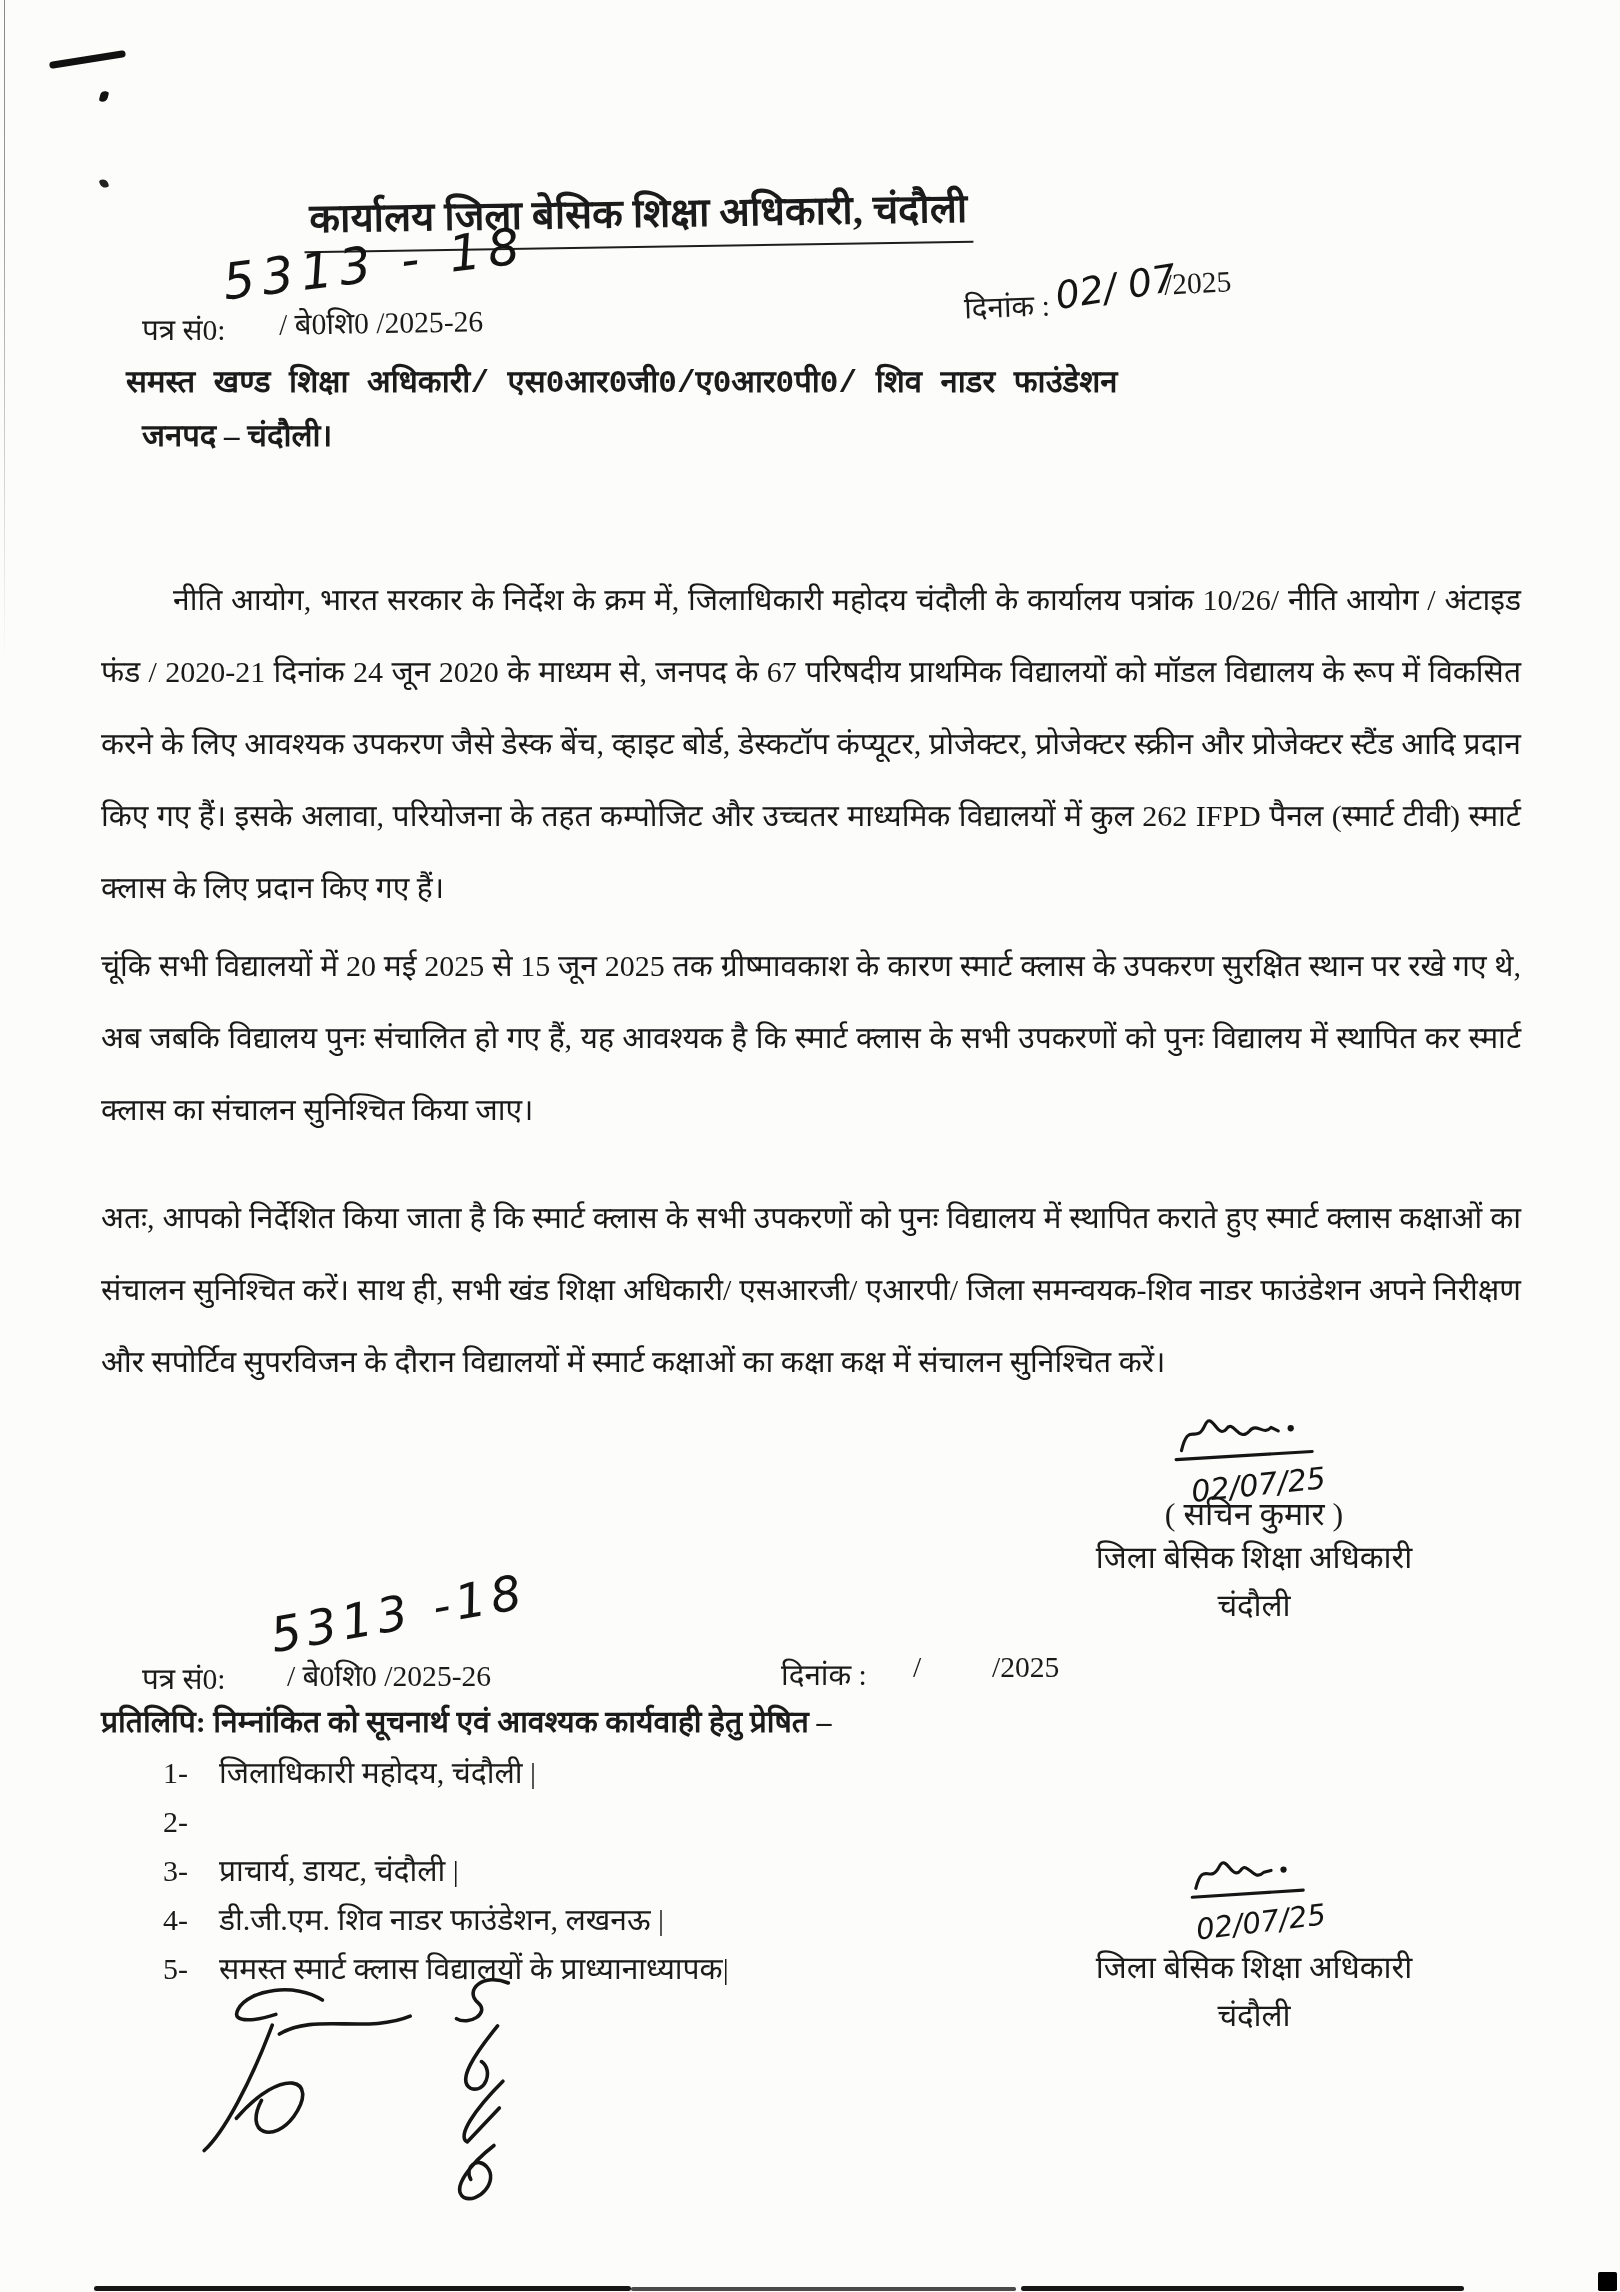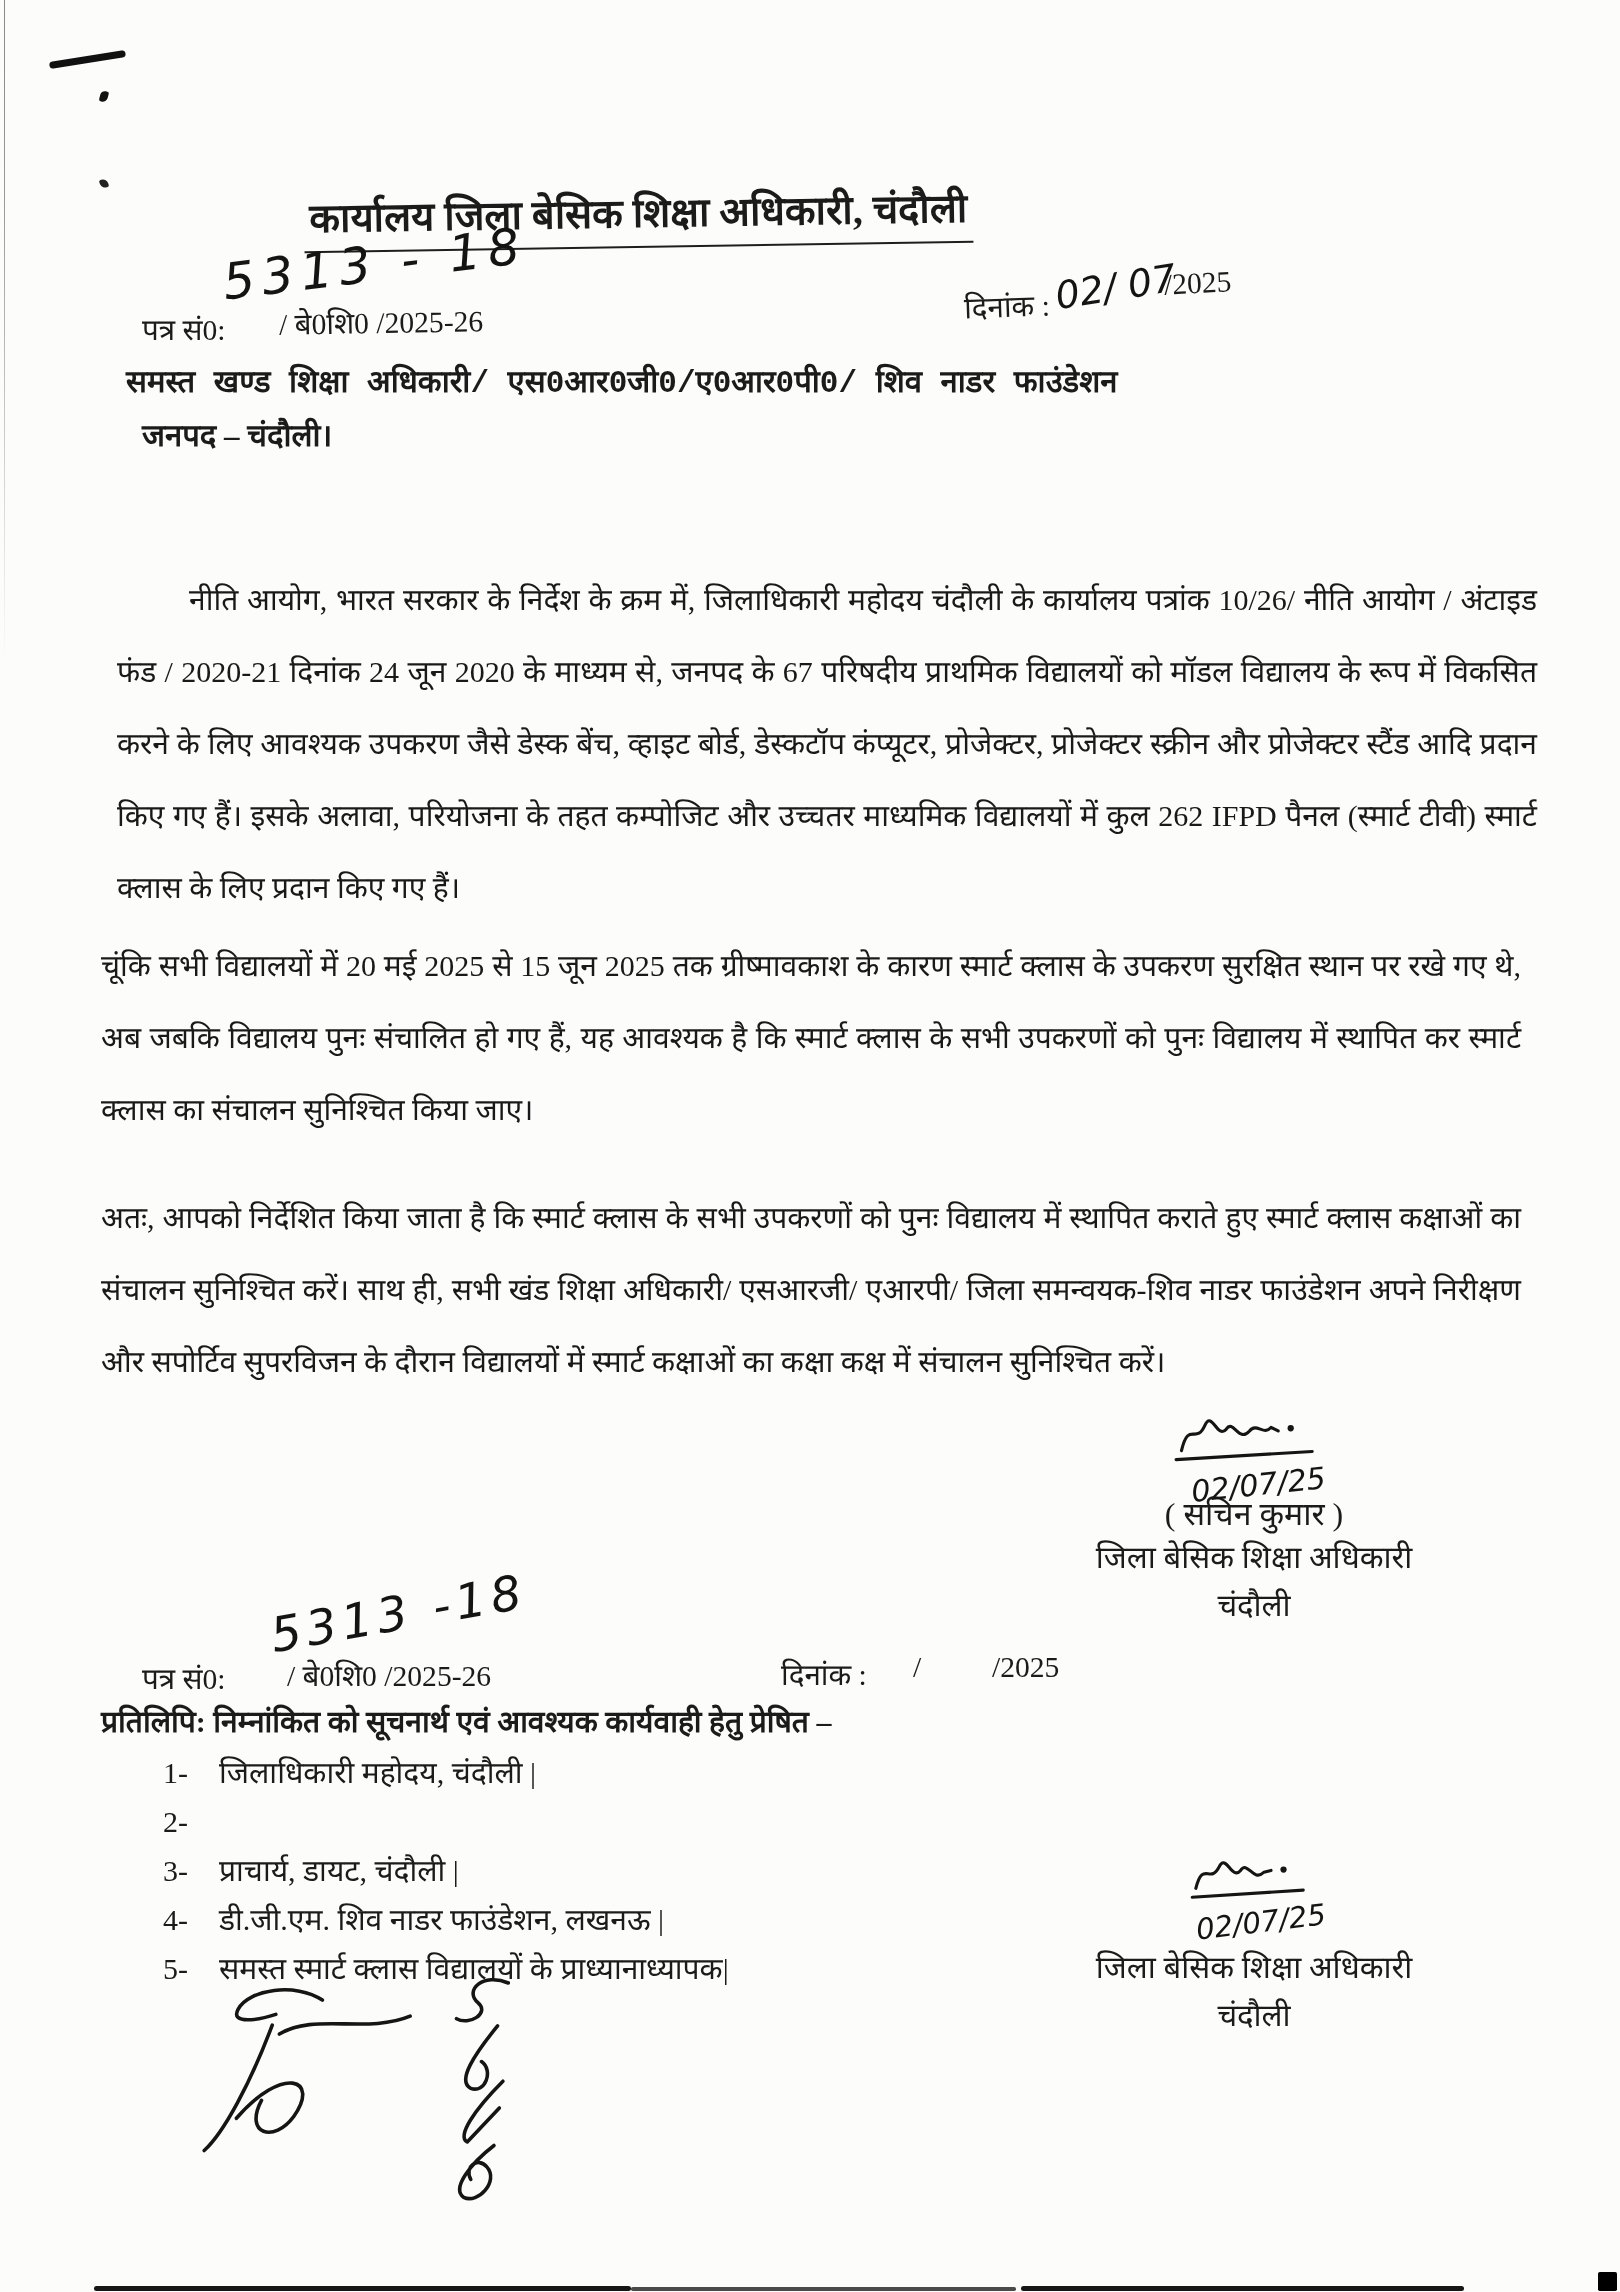--- a/index.html
+++ b/index.html
@@ -14,21 +14,21 @@
   }
   .abs{position:absolute;}
   .b{font-weight:bold;}
   .body-text{
     width:1420px;
     font-size:30px;
     line-height:72px;
     text-align:justify;
     color:#191919;
   }
-  .indent{text-indent:72px;margin-left:16px;}
+  .indent{text-indent:72px;}
   .hw{
     font-family:"DejaVu Sans",sans-serif;
     font-style:italic;
     color:#141414;
     white-space:nowrap;
   }
   .title{
     font-size:40px;
     font-weight:bold;
     border-bottom:2.7px solid #1e1e1e;

